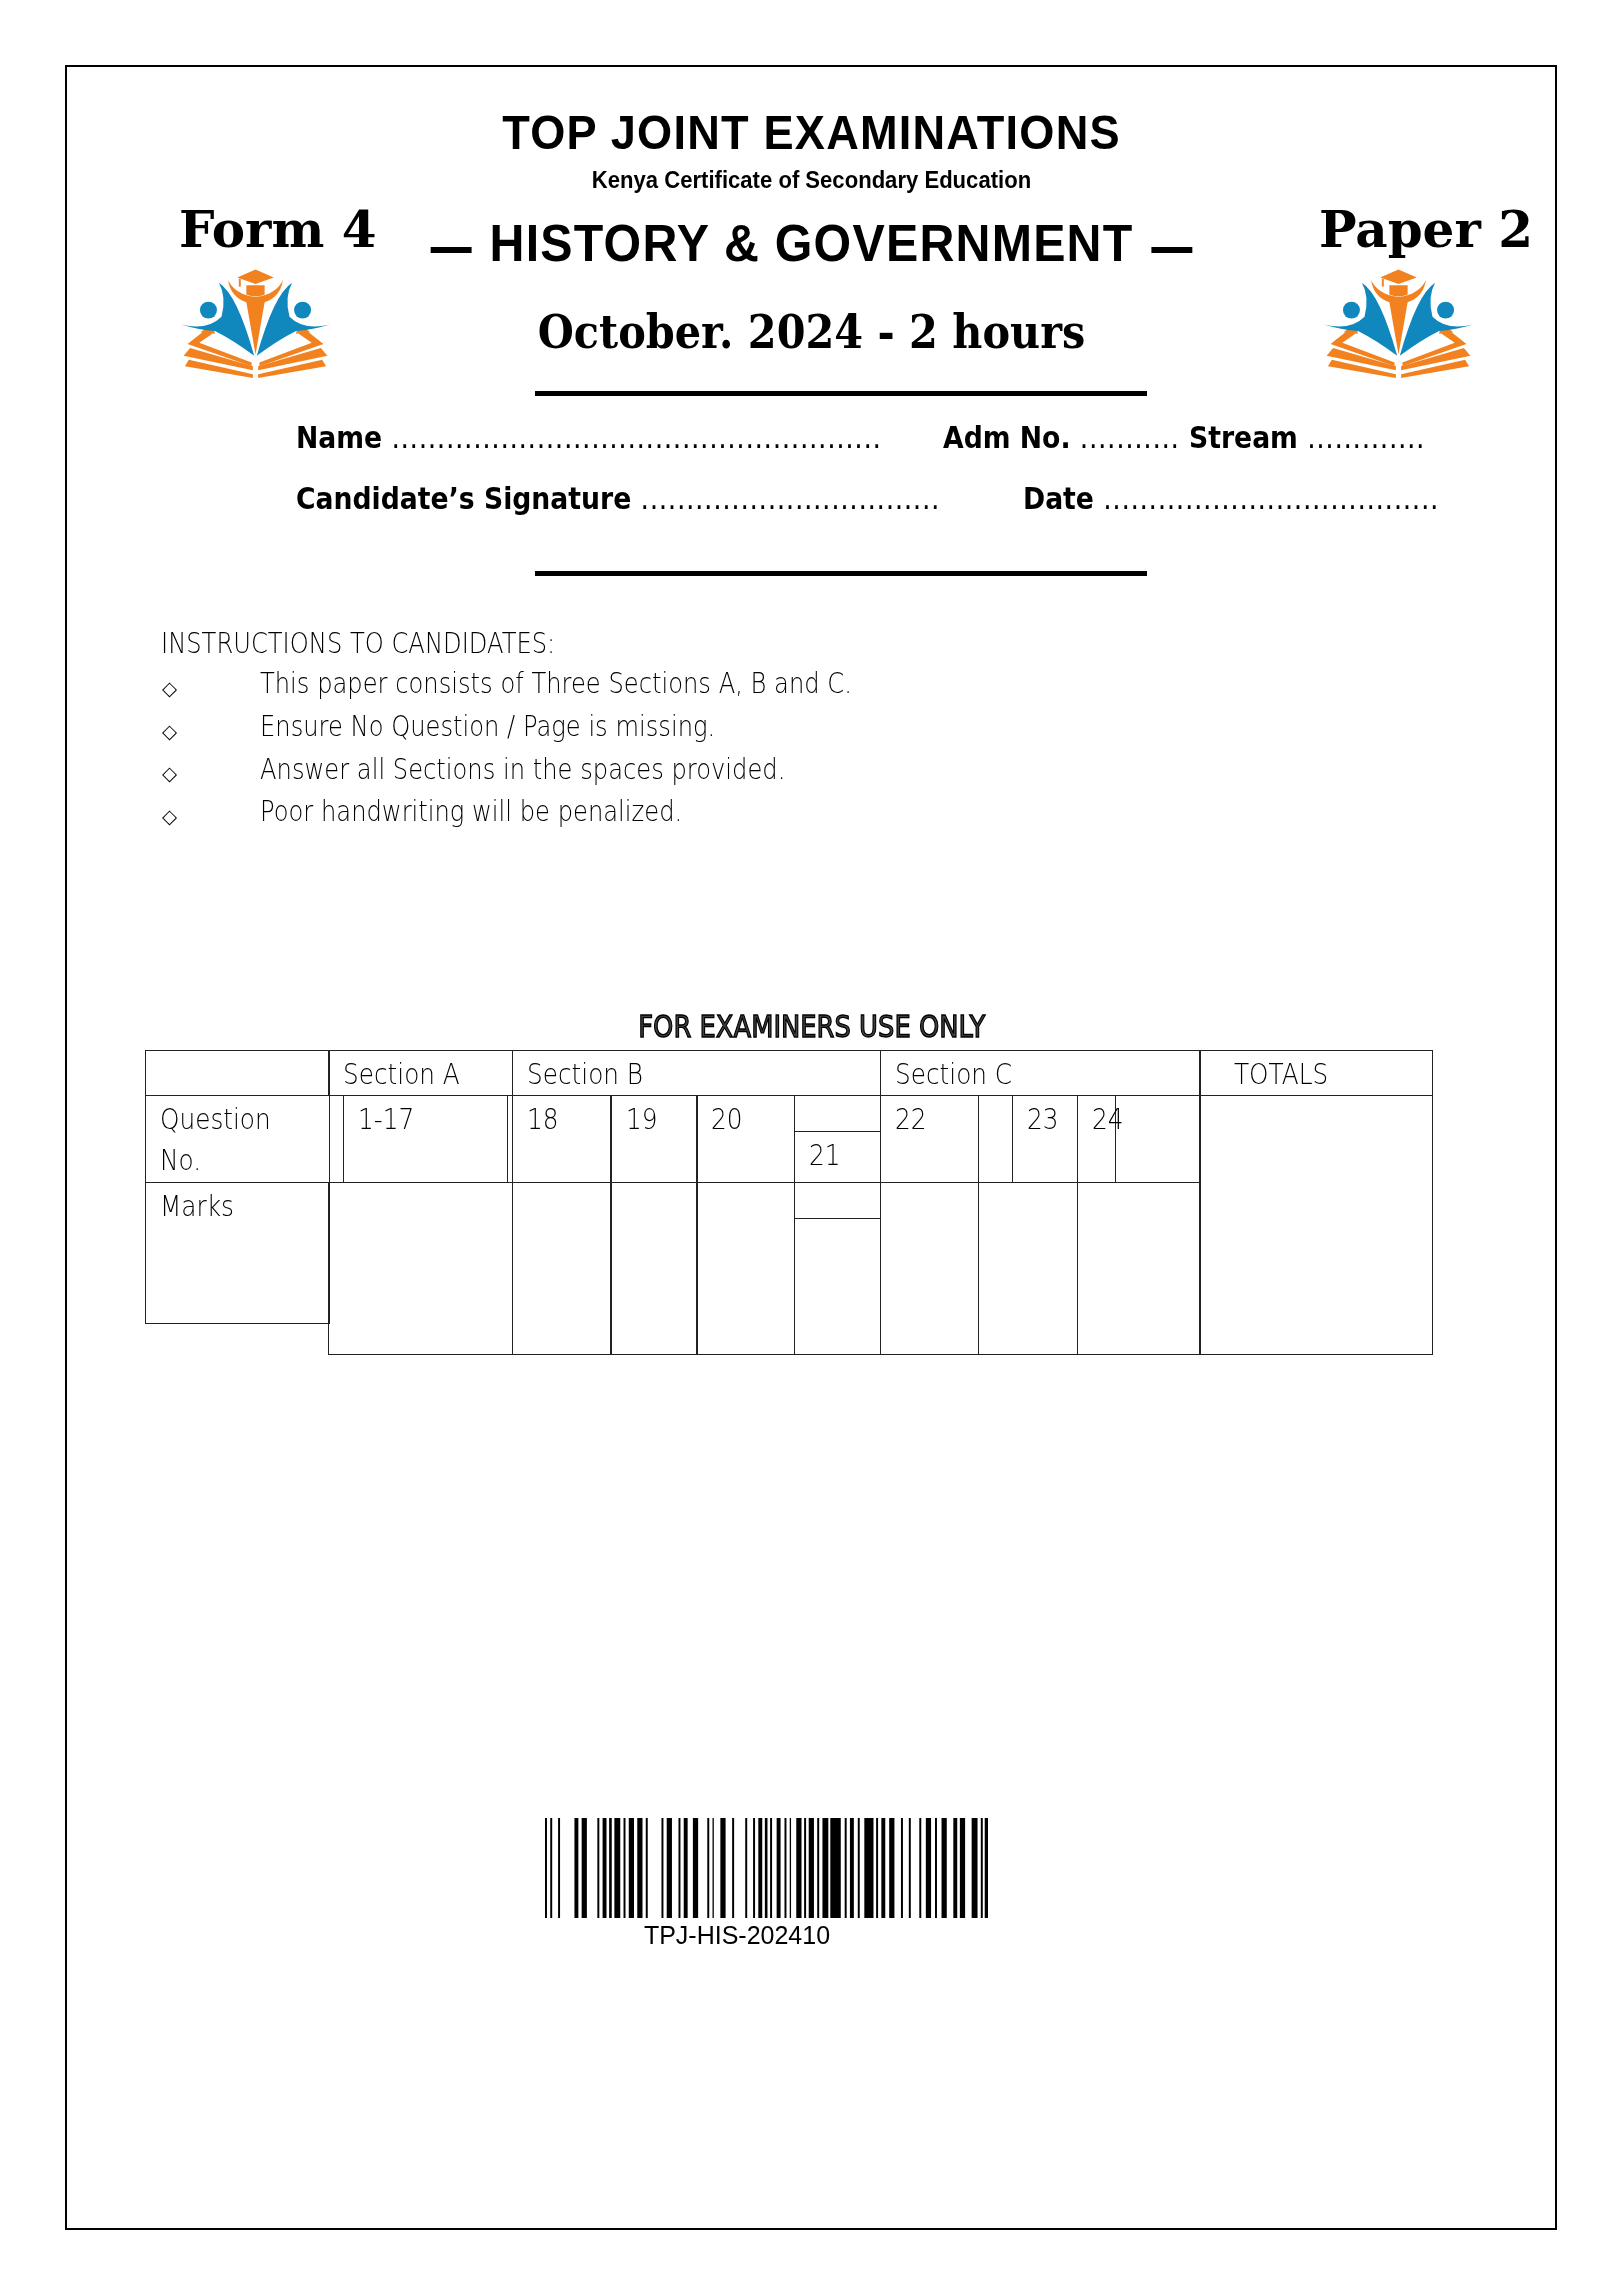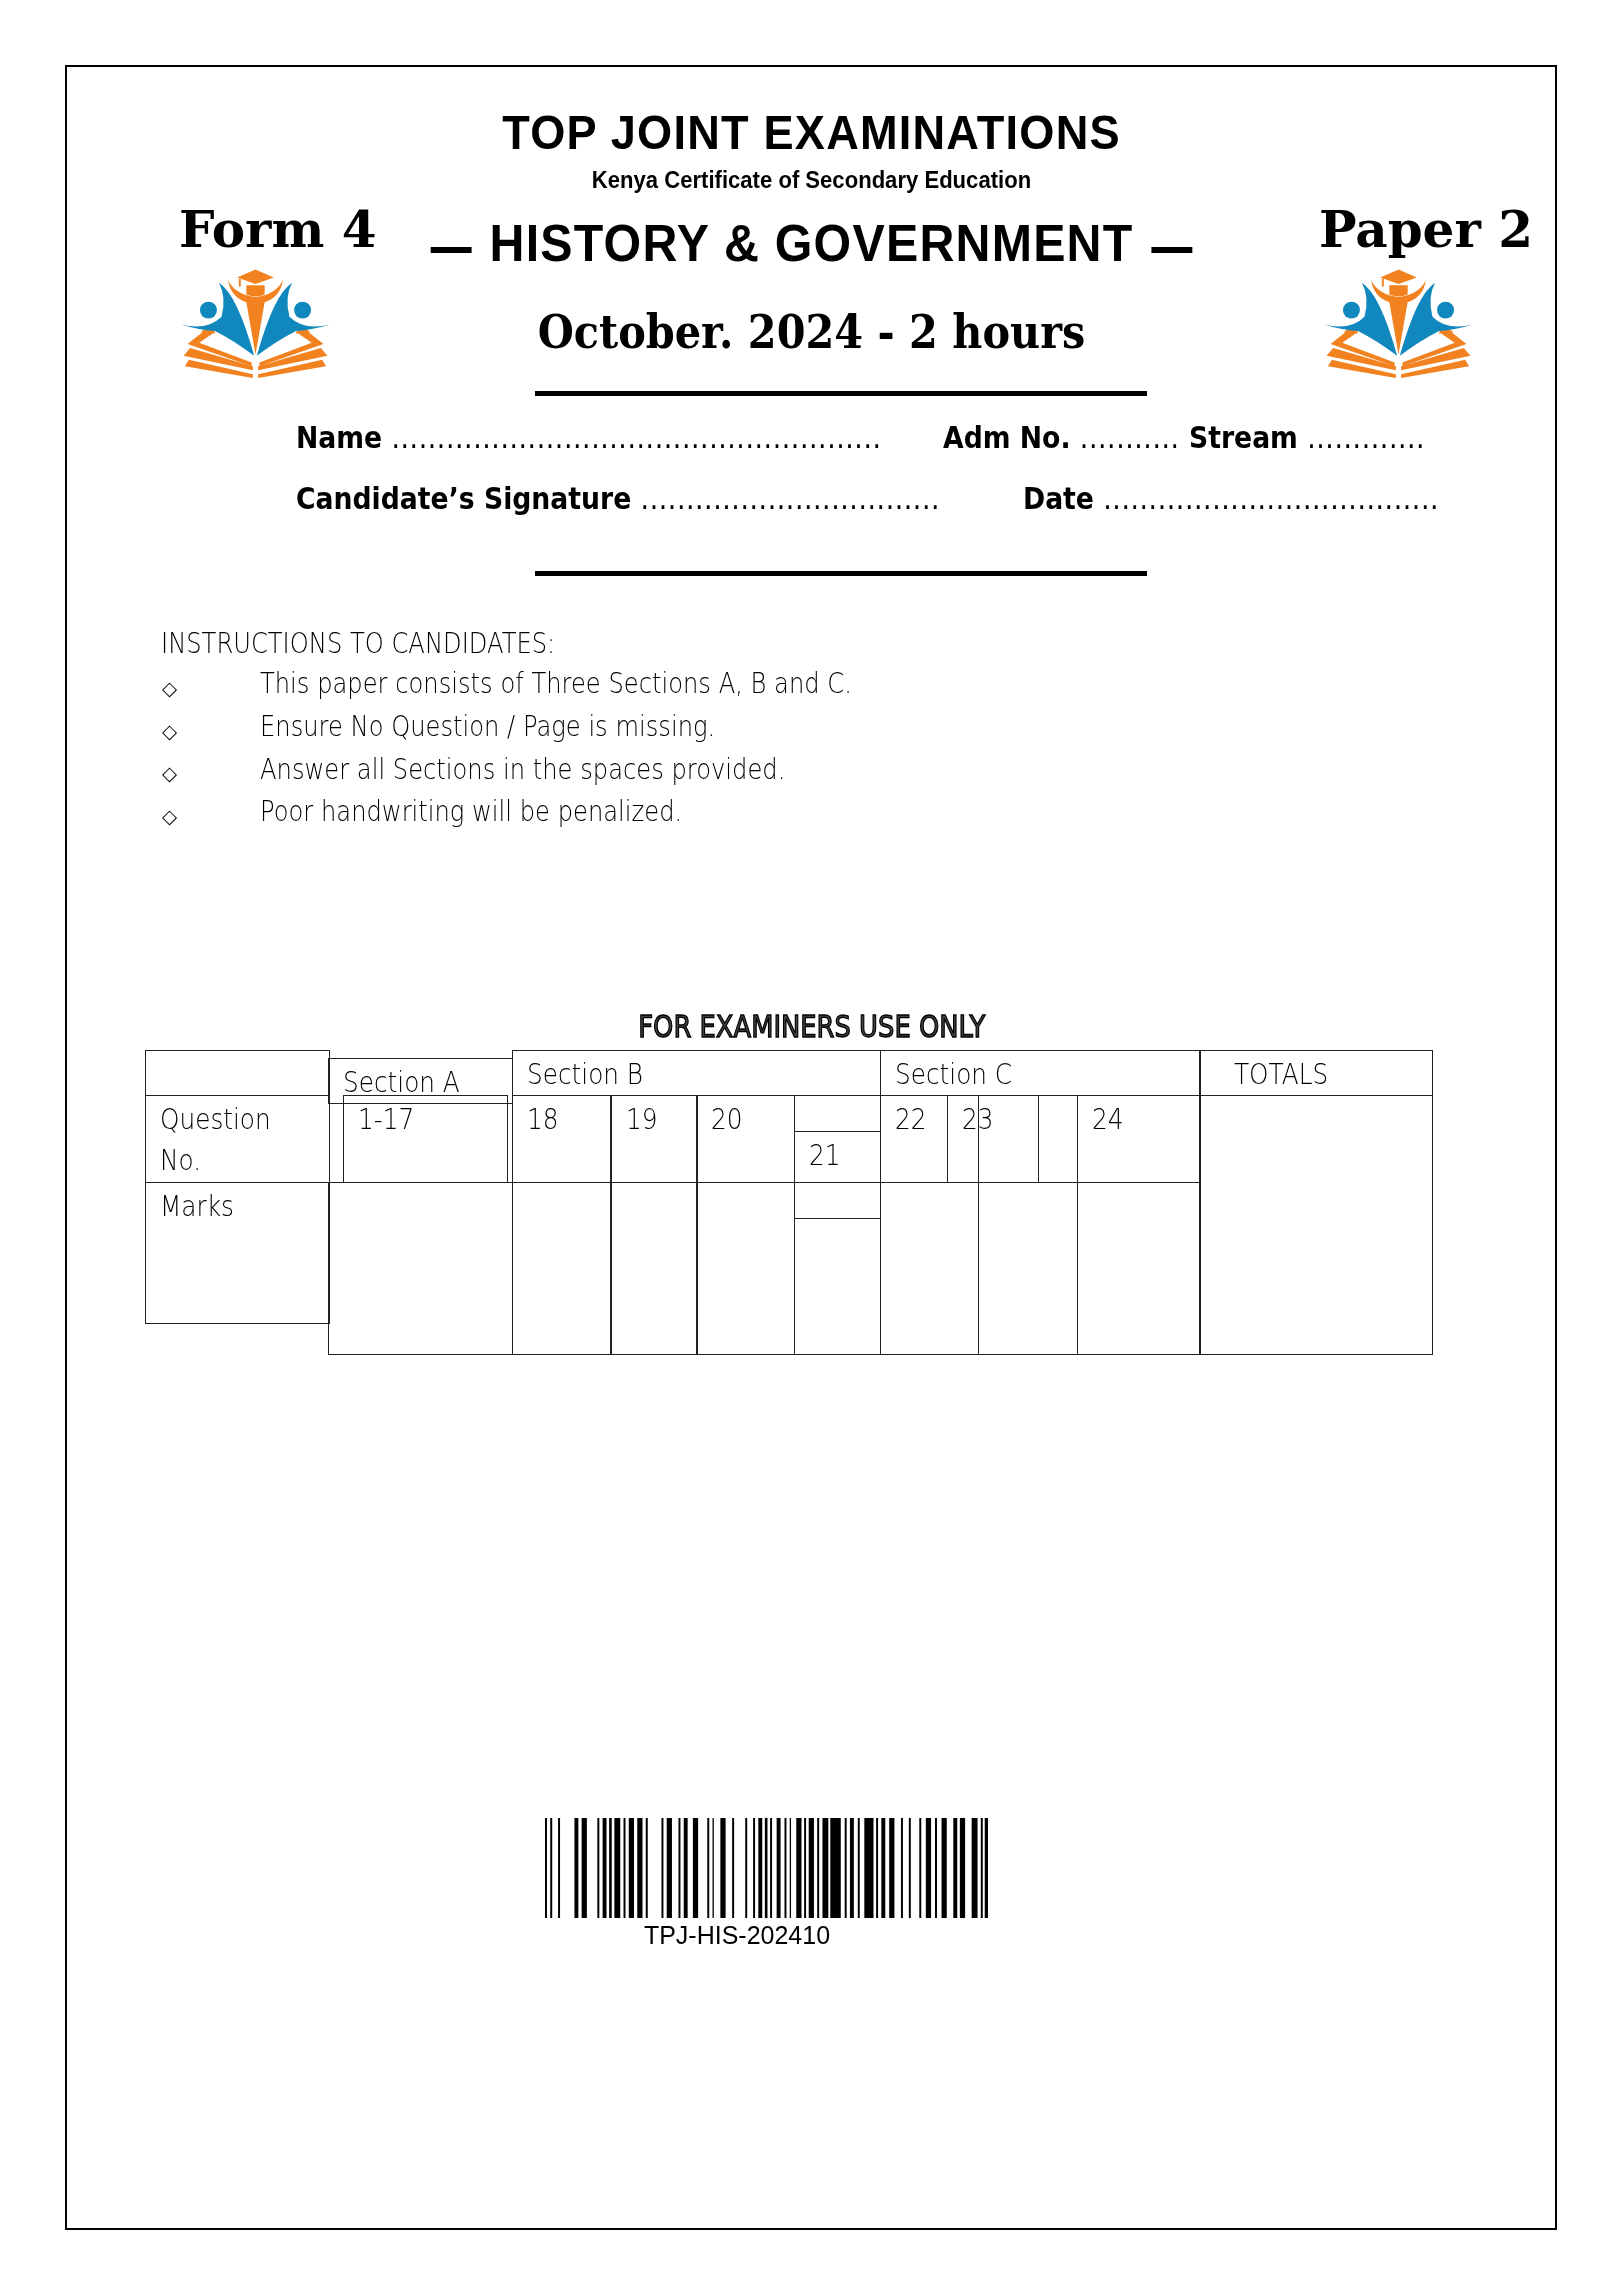--- a/index.html
+++ b/index.html
@@ -121,35 +121,35 @@
 <div class="bullet" style="top:805px;">◇</div>
 <div class="abs instr" style="left:260px; top:795px;">Poor handwriting will be penalized.</div>
 
 <div class="abs examiner-heading">
   <span class="exam-heading-inner">FOR EXAMINERS USE ONLY</span>
 </div>
 
 <div>
 
   <div class="cell" style="left:145px; top:1050px; width:185px; height:46px;"><span></span></div>
-  <div class="cell" style="left:328px; top:1050px; width:185px; height:46px;margin-top:8px;"><span>Section A</span></div>
+  <div class="cell" style="left:328px; top:1050px; width:185px; height:46px;"><span>Section A</span></div>
   <div class="cell" style="left:512px; top:1050px; width:369px; height:46px;"><span>Section B</span></div>
   <div class="cell" style="left:880px; top:1050px; width:321px; height:46px;"><span>Section C</span></div>
   <div class="cell" style="left:1199px; top:1050px; width:234px; height:46px; padding-left:34px;"><span>TOTALS</span></div>
 
   <div class="cell" style="left:145px; top:1095px; width:185px; height:88px;">
     <span>Question</span><br><span>No.</span>
   </div>
   <div class="cell" style="left:343px; top:1095px; width:165px; height:88px;"><span>1-17</span></div>
   <div class="cell" style="left:512px; top:1095px; width:99px; height:88px;"><span>18</span></div>
   <div class="cell" style="left:611px; top:1095px; width:87px; height:88px;"><span>19</span></div>
   <div class="cell" style="left:696px; top:1095px; width:99px; height:88px;"><span>20</span></div>
   <div class="cell" style="left:794px; top:1095px; width:87px; height:88px;margin-top:36px;"><span>21</span></div>
   <div class="cell" style="left:880px; top:1095px; width:99px; height:88px;"><span>22</span></div>
-  <div class="cell" style="left:947px; top:1095px; width:92px; height:88px;"><span>23</span></div>
+  <div class="cell" style="left:1012px; top:1095px; width:104px; height:88px;"><span>23</span></div>
   <div class="cell" style="left:1077px; top:1095px; width:124px; height:88px;"><span>24</span></div>
 
   <div class="cell" style="left:1199px; top:1095px; width:234px; height:260px;"><span></span></div>
 
   <div class="cell" style="left:145px; top:1182px; width:185px; height:142px;"><span>Marks</span></div>
   <div class="cell" style="left:328px; top:1182px; width:185px; height:173px;"><span></span></div>
   <div class="cell" style="left:512px; top:1182px; width:99px; height:173px;"><span></span></div>
   <div class="cell" style="left:611px; top:1182px; width:87px; height:173px;"><span></span></div>
   <div class="cell" style="left:696px; top:1182px; width:99px; height:173px;"><span></span></div>
   <div class="cell" style="left:794px; top:1182px; width:87px; height:173px;"><span></span></div>

